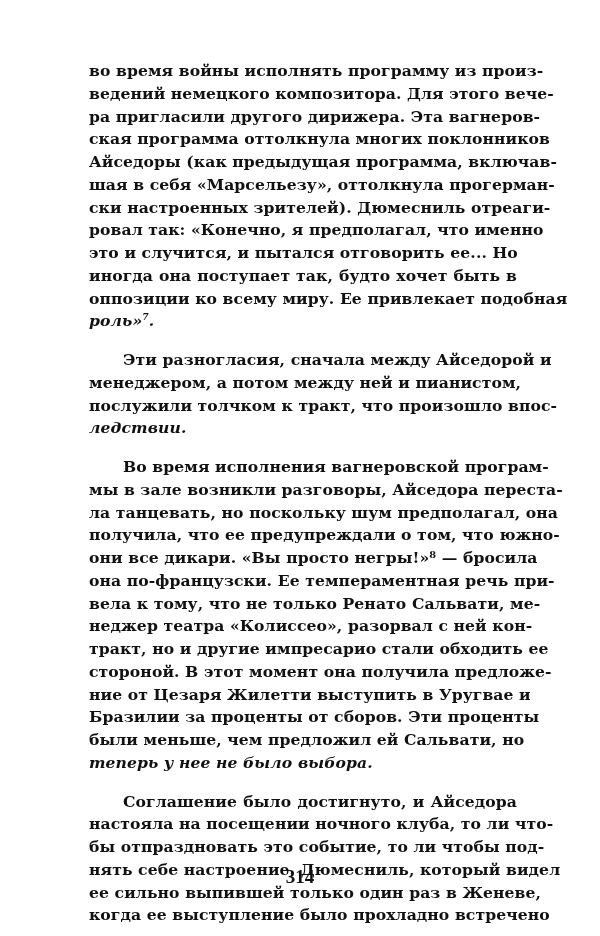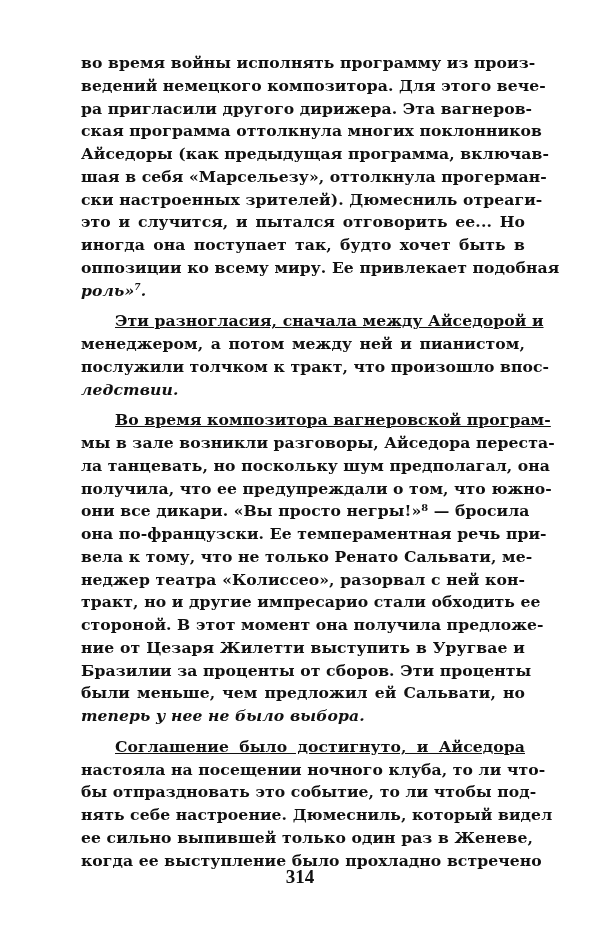--- a/index.html
+++ b/index.html
@@ -14,21 +14,21 @@
       overflow: hidden;
     }
     .page {
       position: absolute;
       left: 73px;
       top: 44px;
       width: 460px;
       color: #111111;
     }
     .para {
-      margin: 8px;
+      margin: 16px;
       font-family: "DejaVu Serif", serif;
       font-weight: bold;
       font-size: 15.6px;
       line-height: 22.75px;
       text-align: justify;
       text-align-last: justify;
       letter-spacing: 0.1px;
     }
     .line {
       display: block;
@@ -37,21 +37,20 @@
       text-align-last: justify;
       height: 22.75px;
       overflow: visible;
     }
     .line.last {
       text-align-last: left;
       font-style: italic;
     }
     .line.indent {
       padding-left: 34px;
-      text-decoration: underline;
     }
     sup {
       font-size: 9px;
       line-height: 0;
       vertical-align: 6px;
     }
     .page-number {
       position: absolute;
       left: 0;
       width: 600px;
@@ -69,35 +68,36 @@
 <div class="page">
 
   <p class="para">
     <span class="line">во время войны исполнять программу из произ-</span>
     <span class="line">ведений немецкого композитора. Для этого вече-</span>
     <span class="line">ра пригласили другого дирижера. Эта вагнеров-</span>
     <span class="line">ская программа оттолкнула многих поклонников</span>
     <span class="line">Айседоры (как предыдущая программа, включав-</span>
     <span class="line">шая в себя «Марсельезу», оттолкнула прогерман-</span>
     <span class="line">ски настроенных зрителей). Дюмесниль отреаги-</span>
+    <span class="line">ровал так: «Конечно, я предполагал, что именно</span>
     <span class="line">это и случится, и пытался отговорить ее... Но</span>
     <span class="line">иногда она поступает так, будто хочет быть в</span>
     <span class="line">оппозиции ко всему миру. Ее привлекает подобная</span>
     <span class="line last"><span>роль»</span><sup>7</sup><span>.</span></span>
   </p>
 
   <p class="para">
     <span class="line indent">Эти разногласия, сначала между Айседорой и</span>
     <span class="line">менеджером, а потом между ней и пианистом,</span>
     <span class="line">послужили толчком к тракт, что произошло впос-</span>
     <span class="line last">ледствии.</span>
   </p>
 
   <p class="para">
-    <span class="line indent">Во время композитора вагнеровской програм-</span>
+    <span class="line indent">Во время исполнения вагнеровской програм-</span>
     <span class="line">мы в зале возникли разговоры, Айседора переста-</span>
     <span class="line">ла танцевать, но поскольку шум предполагал, она</span>
     <span class="line">получила, что ее предупреждали о том, что южно-</span>
     <span class="line">они все дикари. «Вы просто негры!»⁸ — бросила</span>
     <span class="line">она по-французски. Ее темпераментная речь при-</span>
     <span class="line">вела к тому, что не только Ренато Сальвати, ме-</span>
     <span class="line">неджер театра «Колиссео», разорвал с ней кон-</span>
     <span class="line">тракт, но и другие импресарио стали обходить ее</span>
     <span class="line">стороной. В этот момент она получила предложе-</span>
     <span class="line">ние от Цезаря Жилетти выступить в Уругвае и</span>

